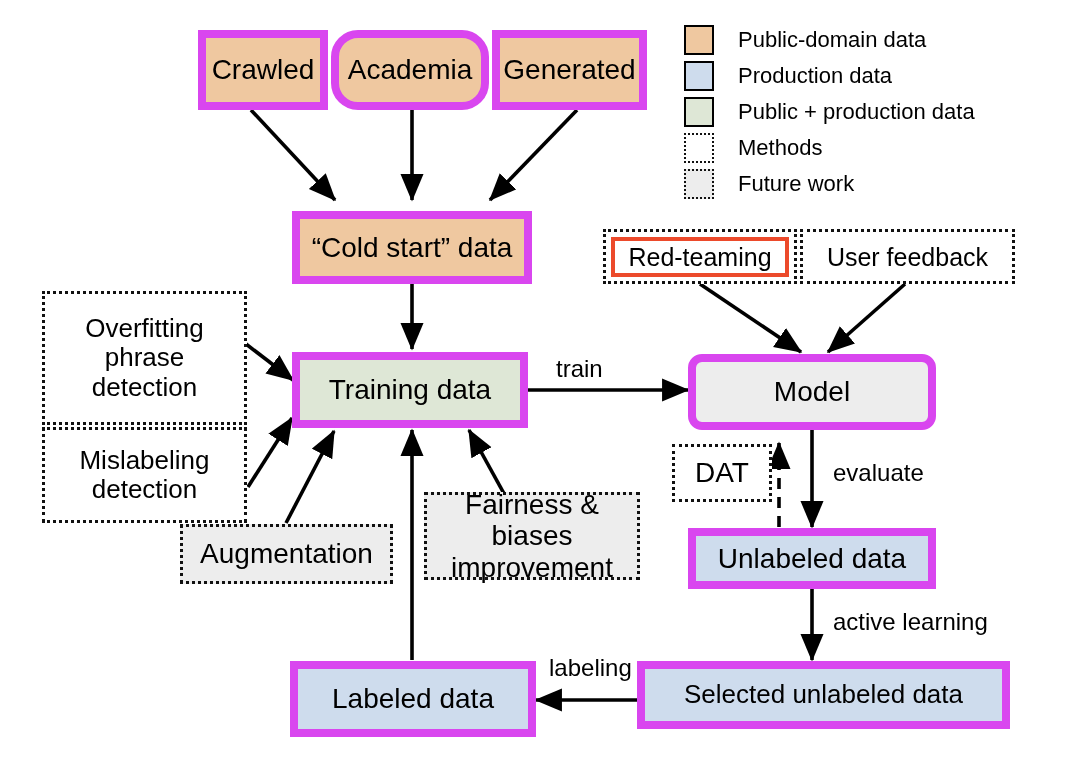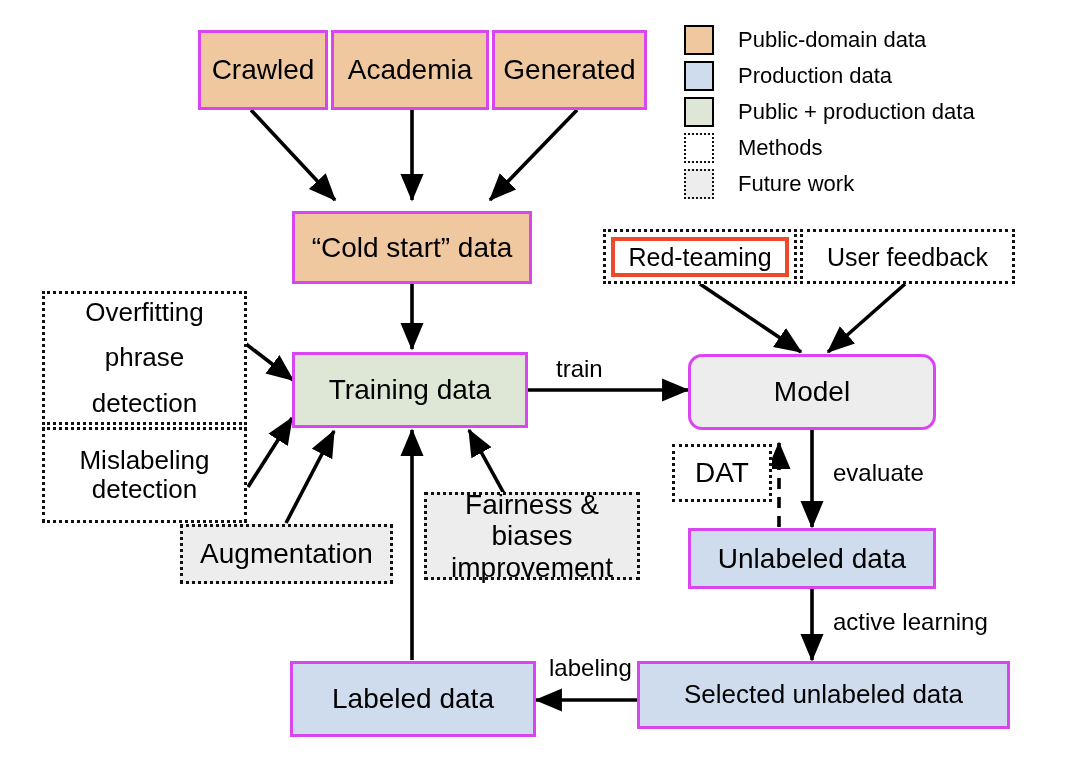--- a/index.html
+++ b/index.html
@@ -3,21 +3,21 @@
 <meta charset="utf-8">
 <style>
   html,body{margin:0;padding:0;background:#ffffff;}
   body{width:1076px;height:764px;position:relative;overflow:hidden;
        font-family:"Liberation Sans","DejaVu Sans",sans-serif;color:#000;}
   #canvas{position:absolute;left:0;top:0;width:1076px;height:764px;}
   svg.edges{position:absolute;left:0;top:0;width:1076px;height:764px;pointer-events:none;}
 
   .node{position:absolute;box-sizing:border-box;display:flex;align-items:center;
         justify-content:center;text-align:center;line-height:1.12;}
-  .solid{border:3px solid #d946ef;text-align:right;}
+  .solid{border:8px solid #d946ef;text-align:right;}
   .dotted{border:3px dotted #111;}
   .tan{background:#efc8a0;}
   .blue{background:#cedced;}
   .green{background:#dee7d6;}
   .grey{background:#ededed;}
   .white{background:#ffffff;}
   .rounded{border-radius:14px;}
 
   .fs28{font-size:28px;}
   .fs26{font-size:26px;}
@@ -76,33 +76,33 @@
 
     <g stroke="#000" stroke-width="3.6" fill="none" stroke-dasharray="11 8" marker-end="url(#ah)">
       <path d="M779,527 L779,443"></path>
     </g>
   </svg>
 
   <div class="node solid tan fs28" style="left:198px;top:30px;width:130px;height:80px;">
     <span>Crawled</span>
   </div>
 
-  <div class="node solid tan fs28" style="left:331px;top:30px;width:158px;height:80px;">
+  <div class="node solid tan fs28" style="left:331px;top:30px;width:158px;height:80px;border-radius:27px;">
     <span>Academia</span>
   </div>
 
   <div class="node solid tan fs28" style="left:492px;top:30px;width:155px;height:80px;">
     <span>Generated</span>
   </div>
 
   <div class="node solid tan fs28" style="left:292px;top:211px;width:240px;height:73px;">
     <span>“Cold start” data</span>
   </div>
 
-  <div class="node dotted white fs26" style="left:42px;top:291px;width:205px;height:134px;flex-direction:column;gap:16px;">
+  <div class="node dotted white fs26" style="left:42px;top:291px;width:205px;height:134px;flex-direction:column;">
     <span>Overfitting</span>
     <span>phrase</span>
     <span>detection</span>
   </div>
 
   <div class="node dotted white fs26" style="left:42px;top:427px;width:205px;height:96px;flex-direction:column;">
     <span>Mislabeling</span>
     <span>detection</span>
   </div>
 

